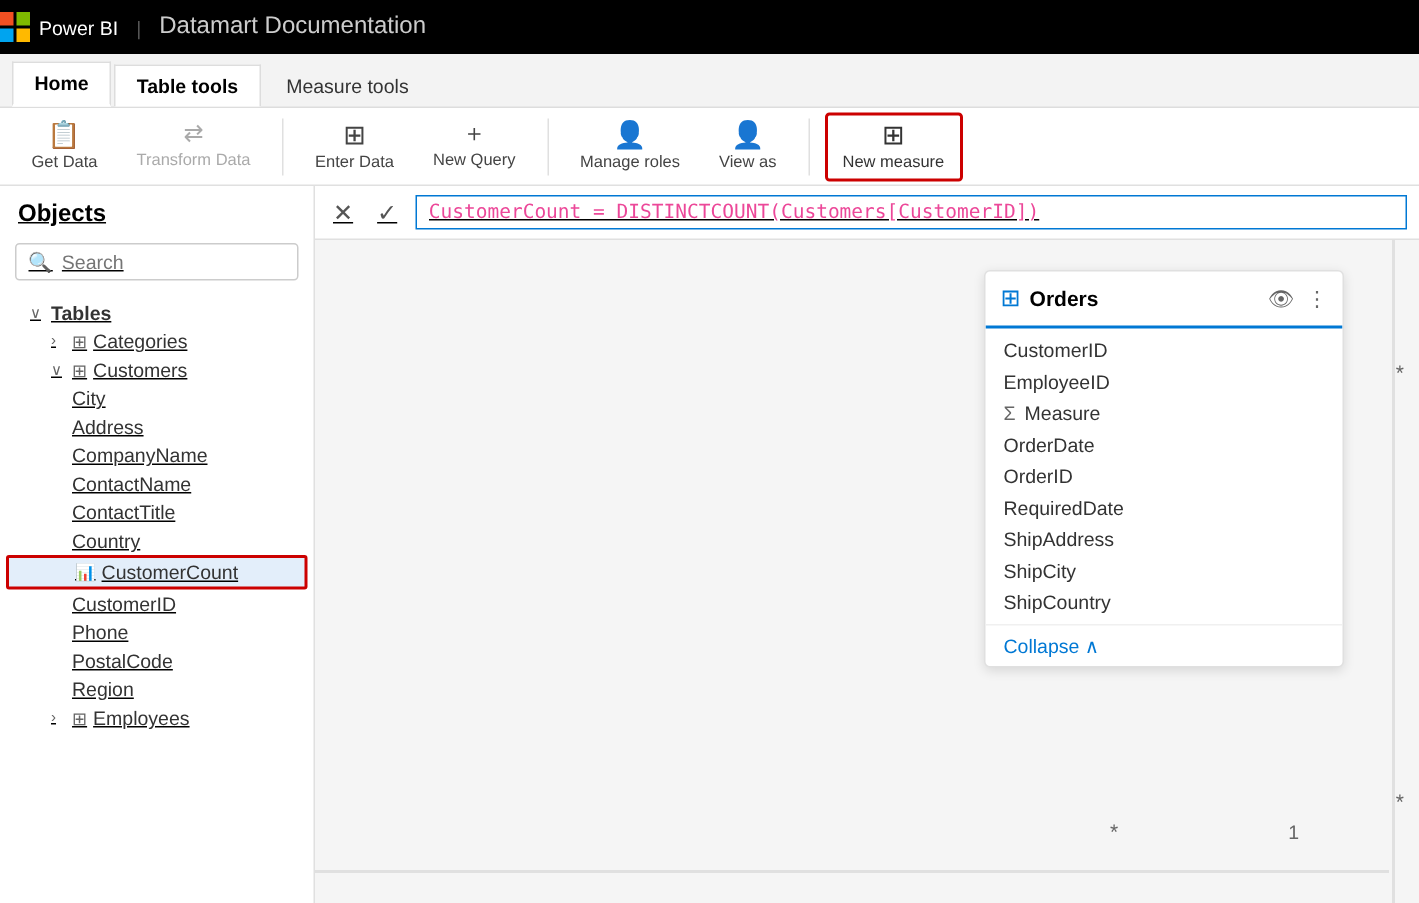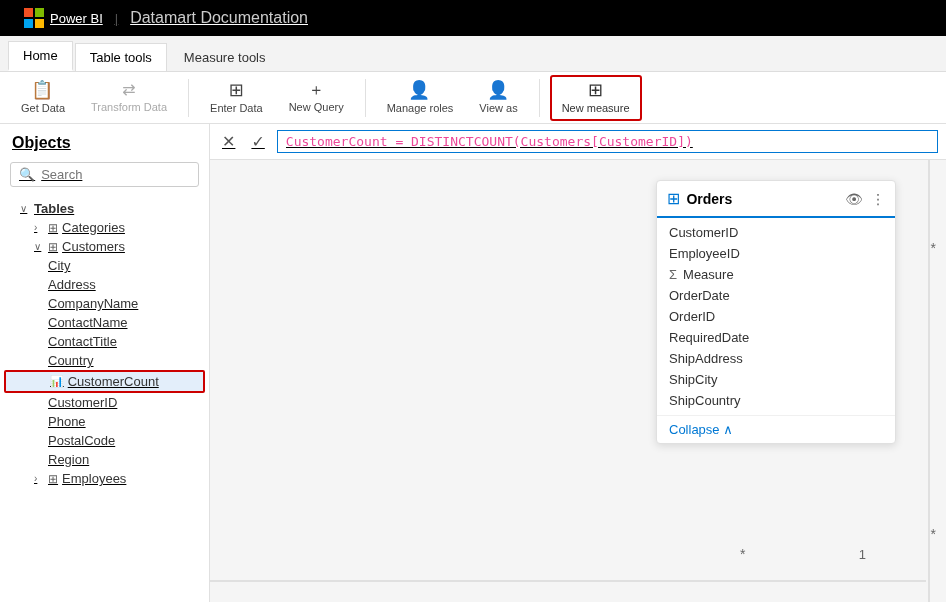--- a/index.html
+++ b/index.html
@@ -5,23 +5,22 @@
     * { box-sizing: border-box; margin: 0; padding: 0; }
     body { font-family: 'Segoe UI', Arial, sans-serif; font-size: 13px; background: #fff; width: 946px; height: 602px; overflow: hidden; }
 
     
     .title-bar {
       background: #000;
       color: #fff;
       display: flex;
       align-items: center;
       height: 36px;
-      padding: 0 24px;
+      padding: 0 0;
       gap: 8px;
-      text-decoration: underline;
     }
     .title-bar-logo {
       display: flex;
       align-items: center;
       gap: 6px;
     }
     .ms-logo {
       width: 20px;
       height: 20px;
     }
@@ -43,21 +42,21 @@
       border-bottom: none;
       color: #333;
       background: transparent;
       margin-right: 2px;
     }
     .tab.active {
       background: #fff;
       border-color: #ddd;
       border-bottom: 2px solid #fff;
       color: #000;
-      font-weight: 400;
+      font-weight: 700;
     }
 
     
     .ribbon {
       background: #fff;
       border-bottom: 1px solid #e0e0e0;
       display: flex;
       align-items: center;
       height: 52px;
       padding: 0 10px;

